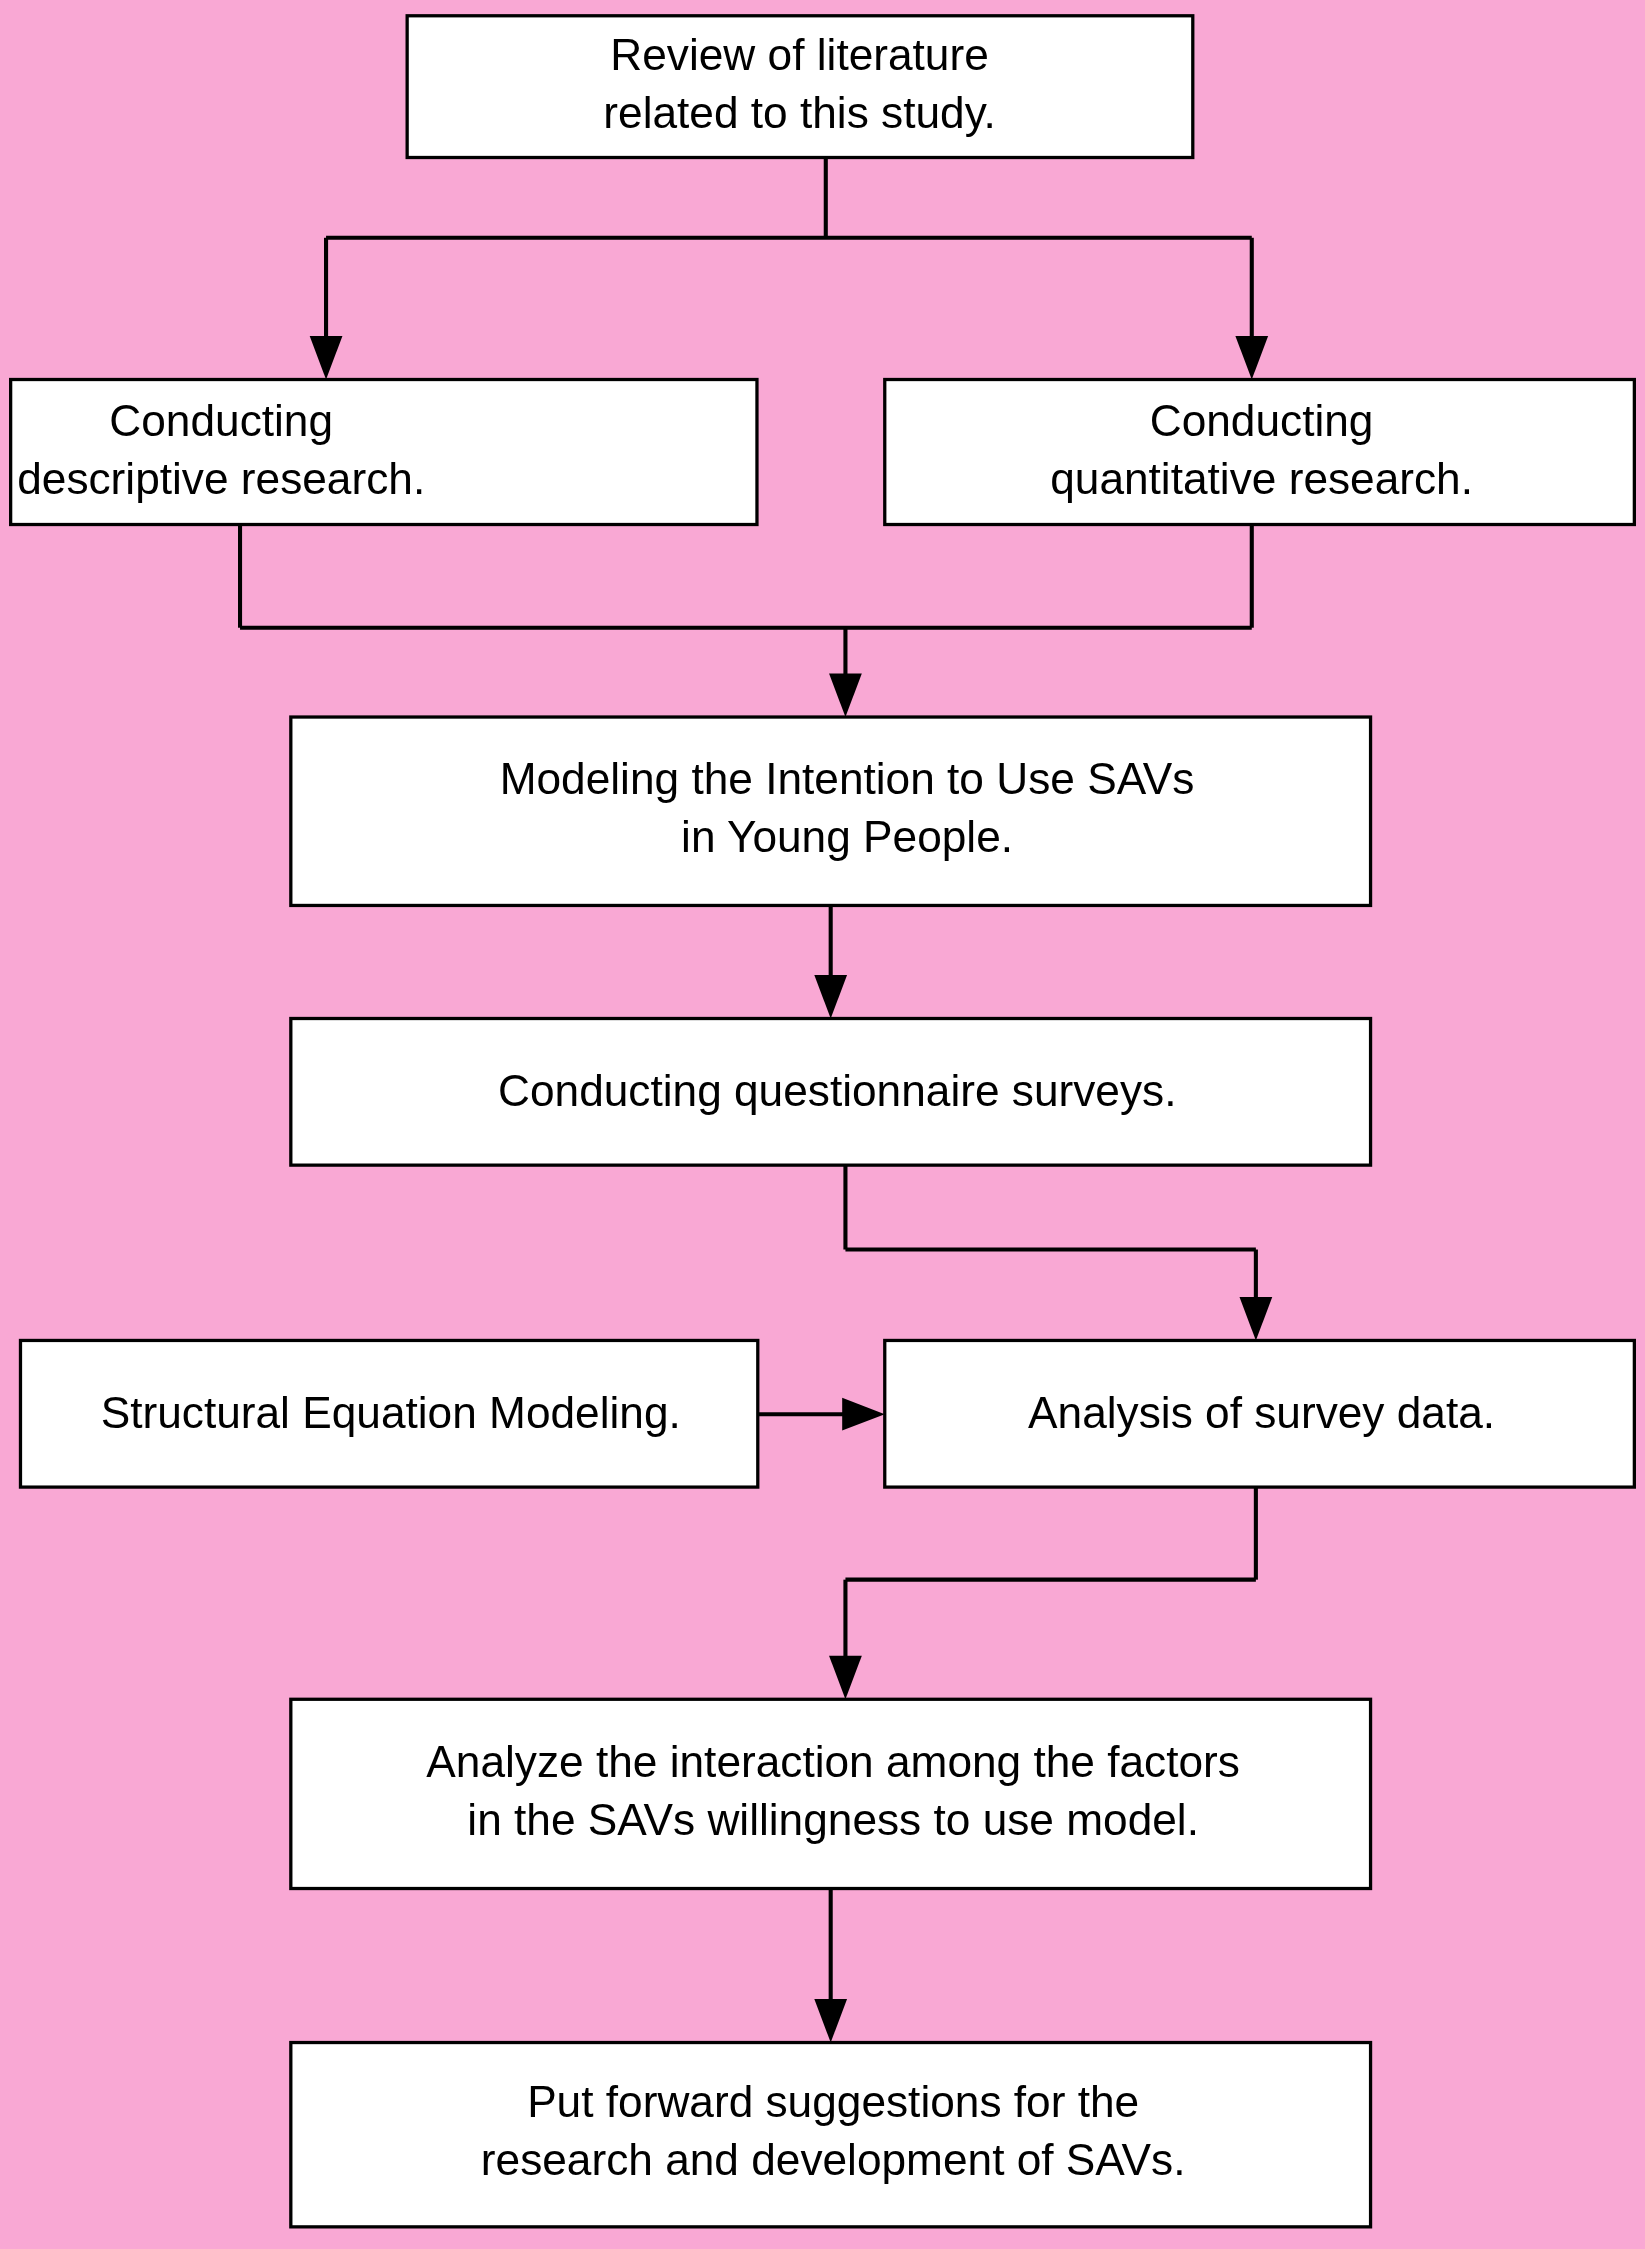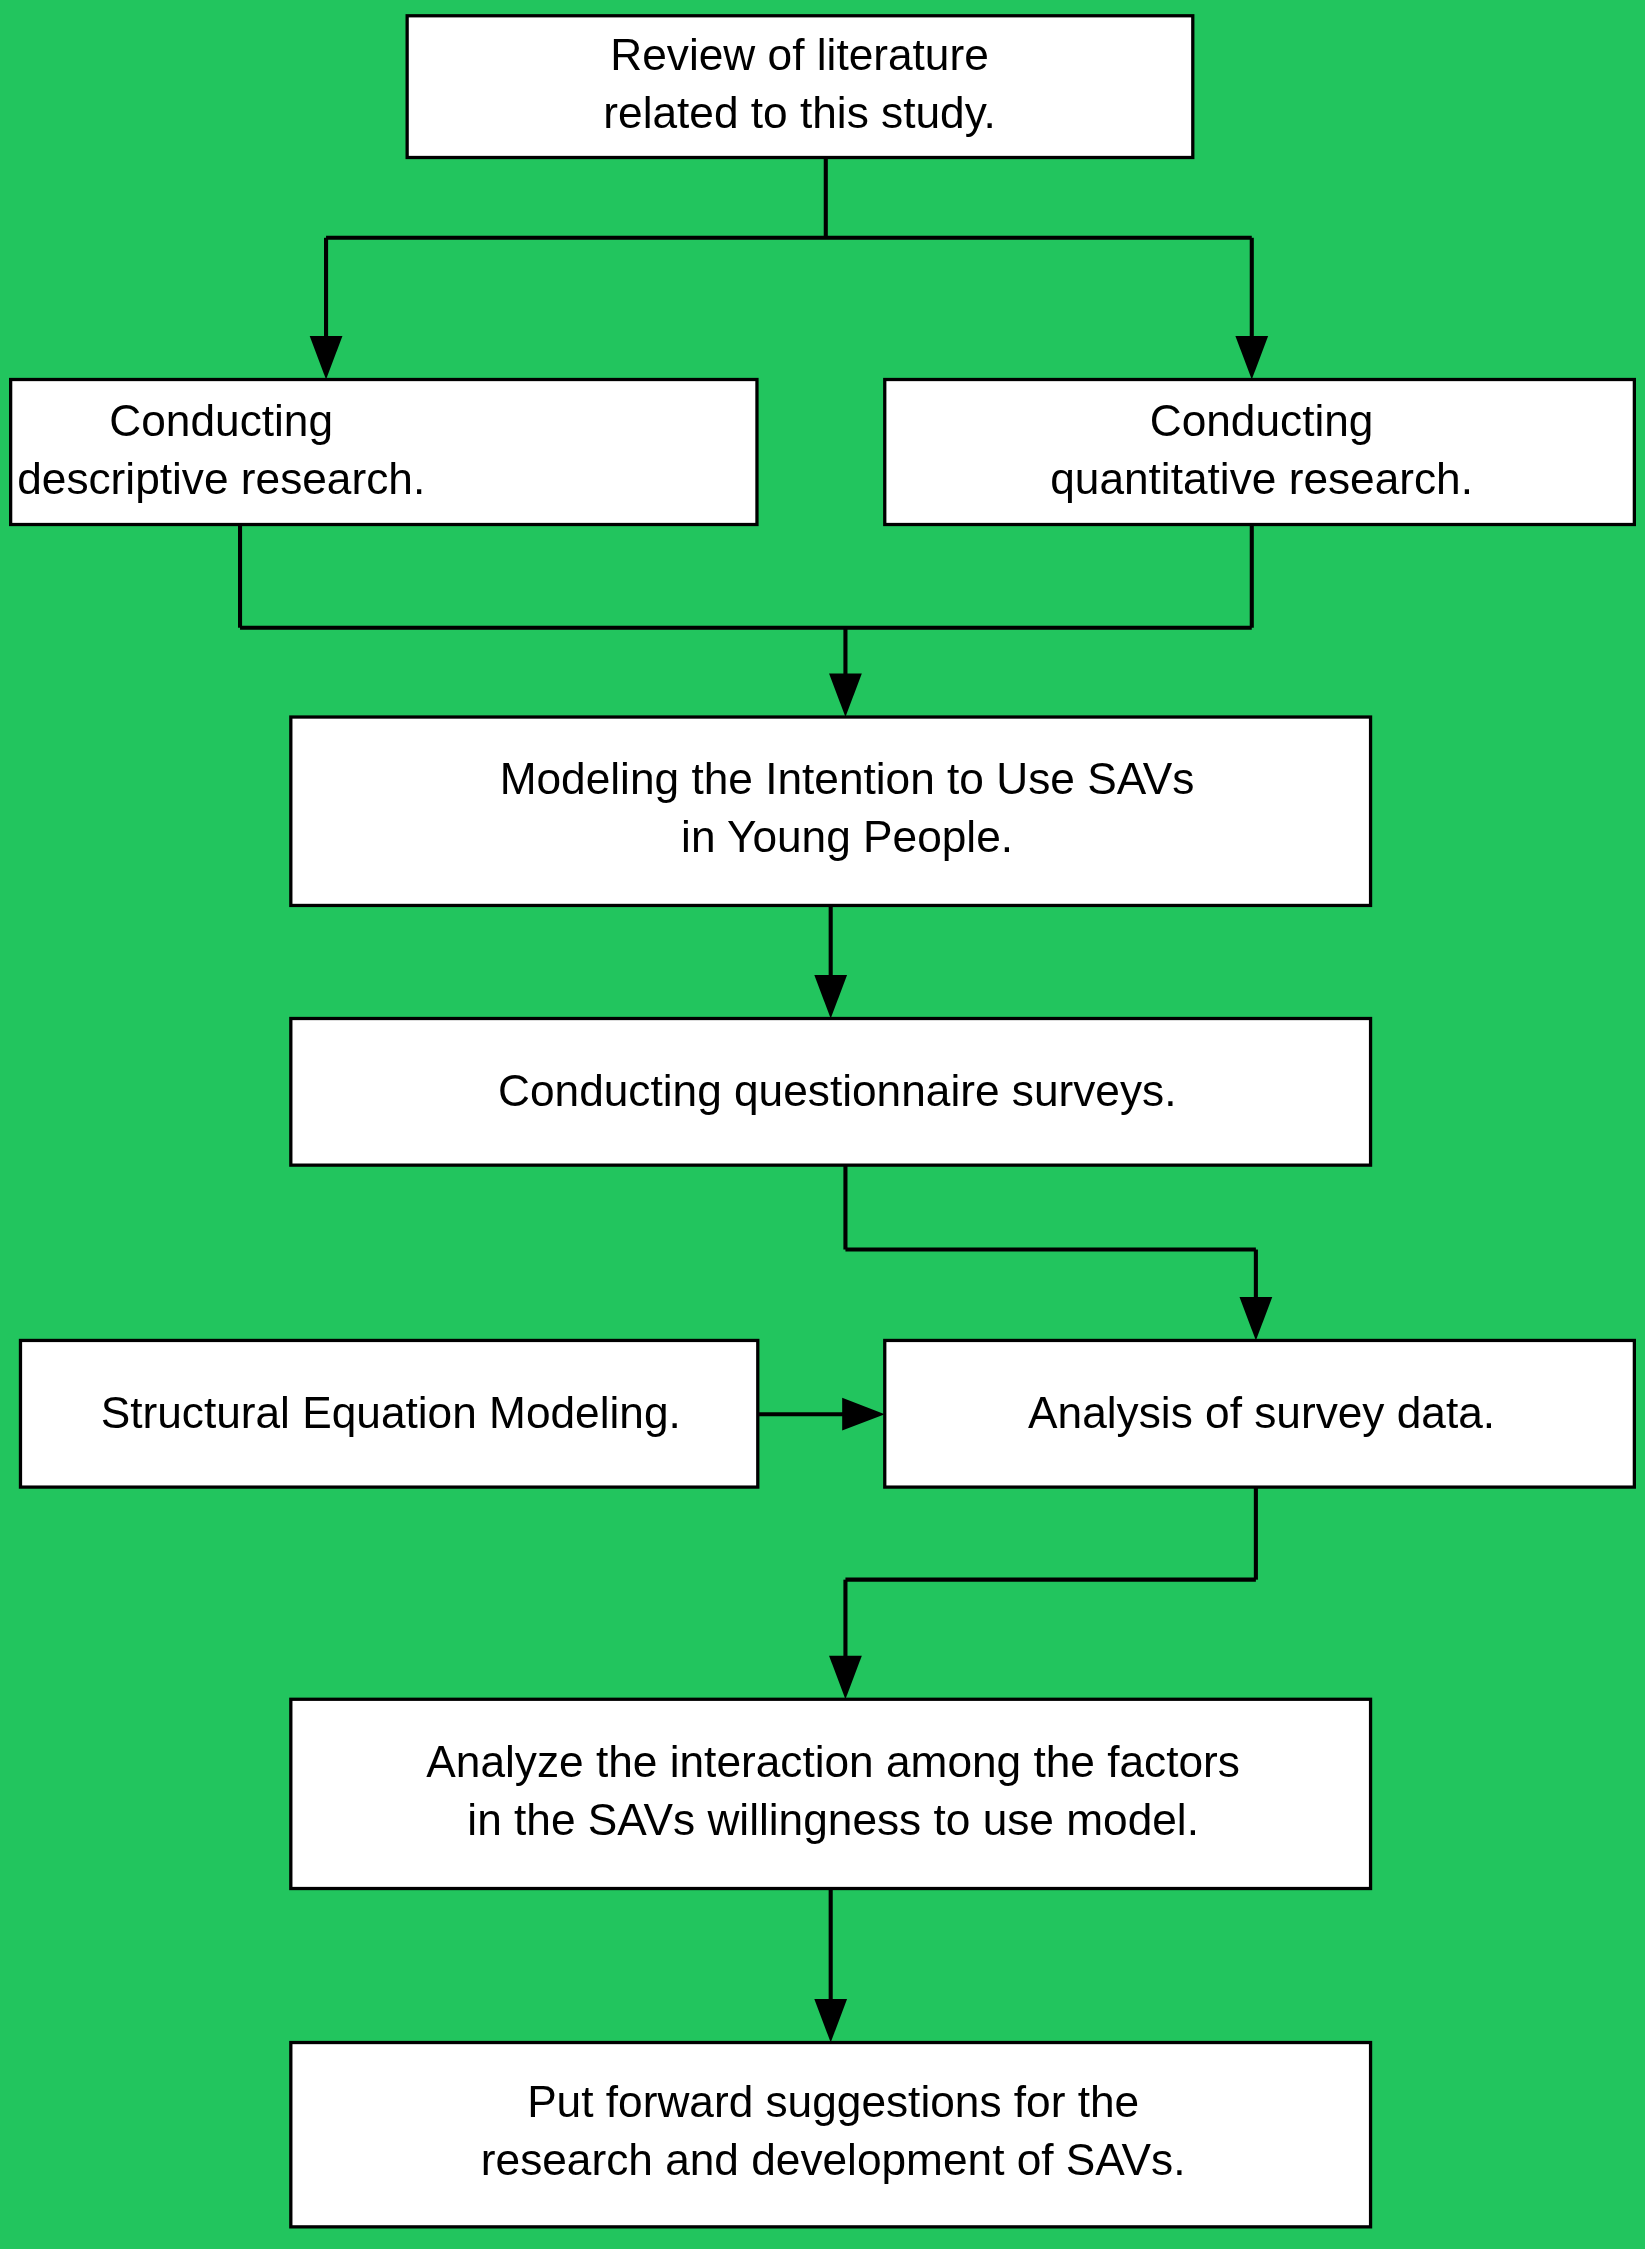--- a/index.html
+++ b/index.html
@@ -7,21 +7,21 @@
     padding: 0;
     background: #ffffff;
   }
   body {
     font-family: "Liberation Sans", sans-serif;
   }
   #flowchart-root {
     position: relative;
     width: 1645px;
     height: 2250px;
-    background: #22c55e;
+    background: #f9a8d4;
     overflow: hidden;
   }
   svg#flow-svg {
     position: absolute;
     top: 0;
     left: 0;
     width: 1645px;
     height: 2250px;
     display: block;
   }

